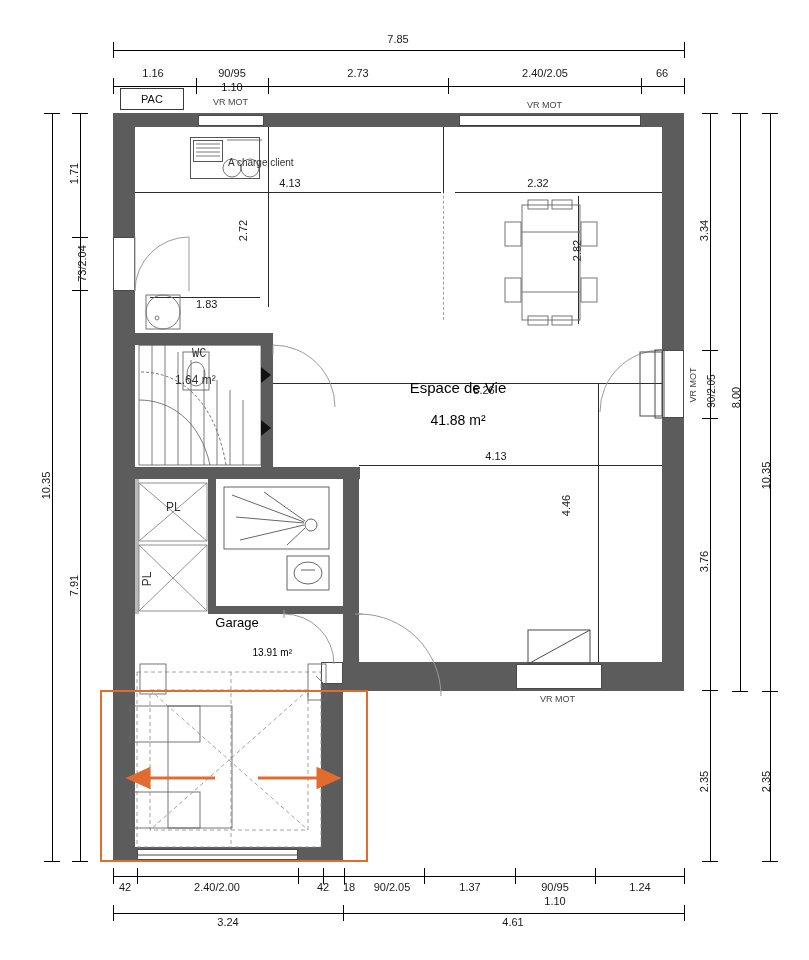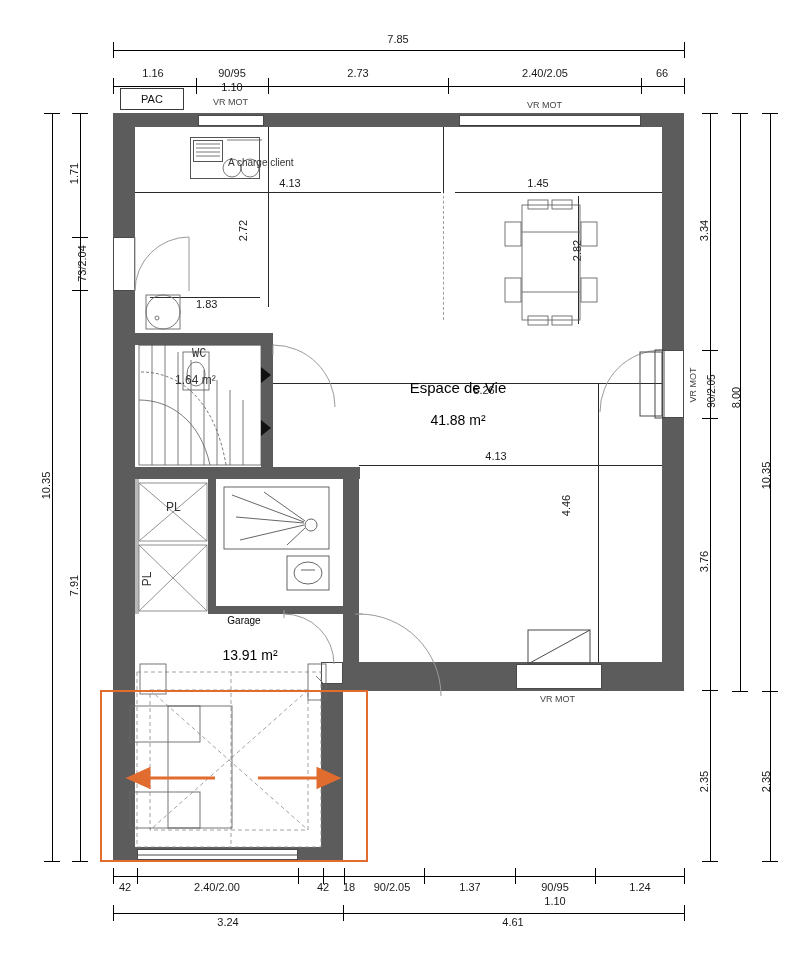--- a/index.html
+++ b/index.html
@@ -234,21 +234,21 @@
   <div class="wall" style="left:216px; top:606px; width:143px; height:8px;"></div>
   <div class="wall" style="left:343px; top:606px; width:16px; height:85px;"></div>
   <div class="wall" style="left:135px; top:606px; width:12px; height:0px;"></div>
 
   <div class="wall-light" style="left:135px; top:479px; width:4px; height:135px;"></div>
 
   <div class="line hl thin" style="left:135px; top:192px; width:306px;"></div>
   <div class="dim c" style="left:250px; top:178px; width:80px;">4.13</div>
 
   <div class="line hl thin" style="left:455px; top:192px; width:207px;"></div>
-  <div class="dim c" style="left:498px; top:178px; width:80px;">1.45</div>
+  <div class="dim c" style="left:498px; top:178px; width:80px;">2.32</div>
 
   <div class="line vl thin" style="left:268px; top:127px; height:180px;"></div>
   <div class="dim rot90" style="left:213px; top:225px; width:60px; text-align:center;">2.72</div>
 
   <div class="line vl thin" style="left:578px; top:196px; height:128px;"></div>
   <div class="dim rot90" style="left:547px; top:245px; width:60px; text-align:center;">2.82</div>
 
   <div class="line hl thin" style="left:150px; top:297px; width:110px;"></div>
   <div class="dim" style="left:196px; top:299px;">1.83</div>
 
@@ -409,22 +409,22 @@
       <line x1="258" y1="778" x2="320" y2="778"></line>
       <polygon points="338,778 318,769 318,787"></polygon>
     </g>
   </svg>
 
   <div class="small-label" style="left:228px; top:157px;">A charge client</div>
 
   <div class="room-label" style="left:378px; top:379px; width:160px; font-size:15px;">Espace de Vie</div>
   <div class="room-label" style="left:378px; top:412px; width:160px; font-size:14px;">41.88 m²</div>
 
-  <div class="room-label" style="left:174px; top:615px; width:140px; font-size:10px;">Garage</div>
-  <div class="room-label" style="left:180px; top:647px; width:140px; font-size:14px;">13.91 m²</div>
+  <div class="room-label" style="left:167px; top:615px; width:140px; font-size:13px;">Garage</div>
+  <div class="room-label" style="left:152px; top:647px; width:140px; font-size:10px;text-align:right;">13.91 m²</div>
 
   <div class="small-label" style="left:192px; top:347px; font-size:12px;font-family:Liberation Mono, monospace;">WC</div>
   <div class="small-label" style="left:175px; top:373px; font-size:12px;">1.64 m²</div>
 
   <div class="small-label" style="left:166px; top:500px; font-size:12px;">PL</div>
   <div class="small-label rot90" style="left:132px; top:572px; font-size:12px; width:30px; text-align:center;">PL</div>
 
   <div class="tiny-label rot90" style="left:663px; top:380px; width:60px; text-align:center;">VR MOT</div>
 
   <div class="highlight" style="left:100px; top:690px; width:268px; height:172px;"></div>

